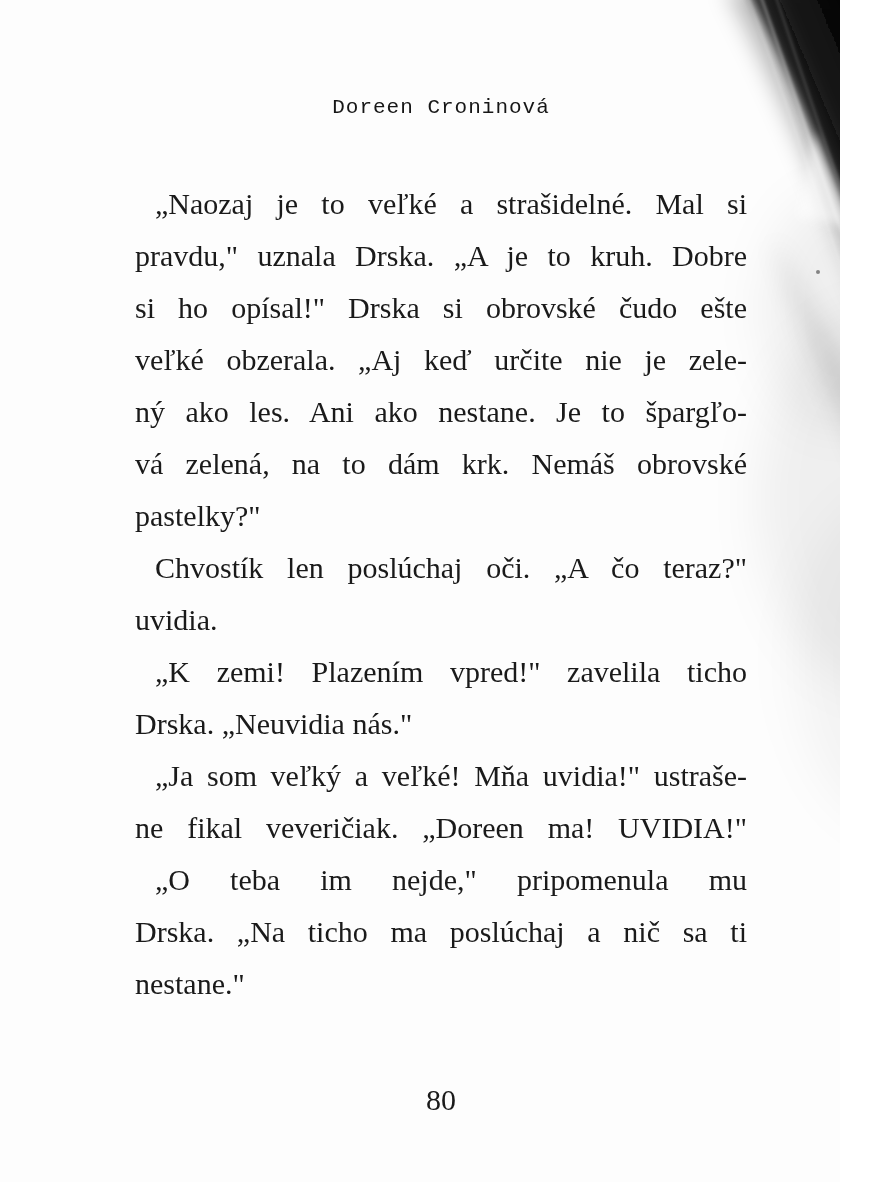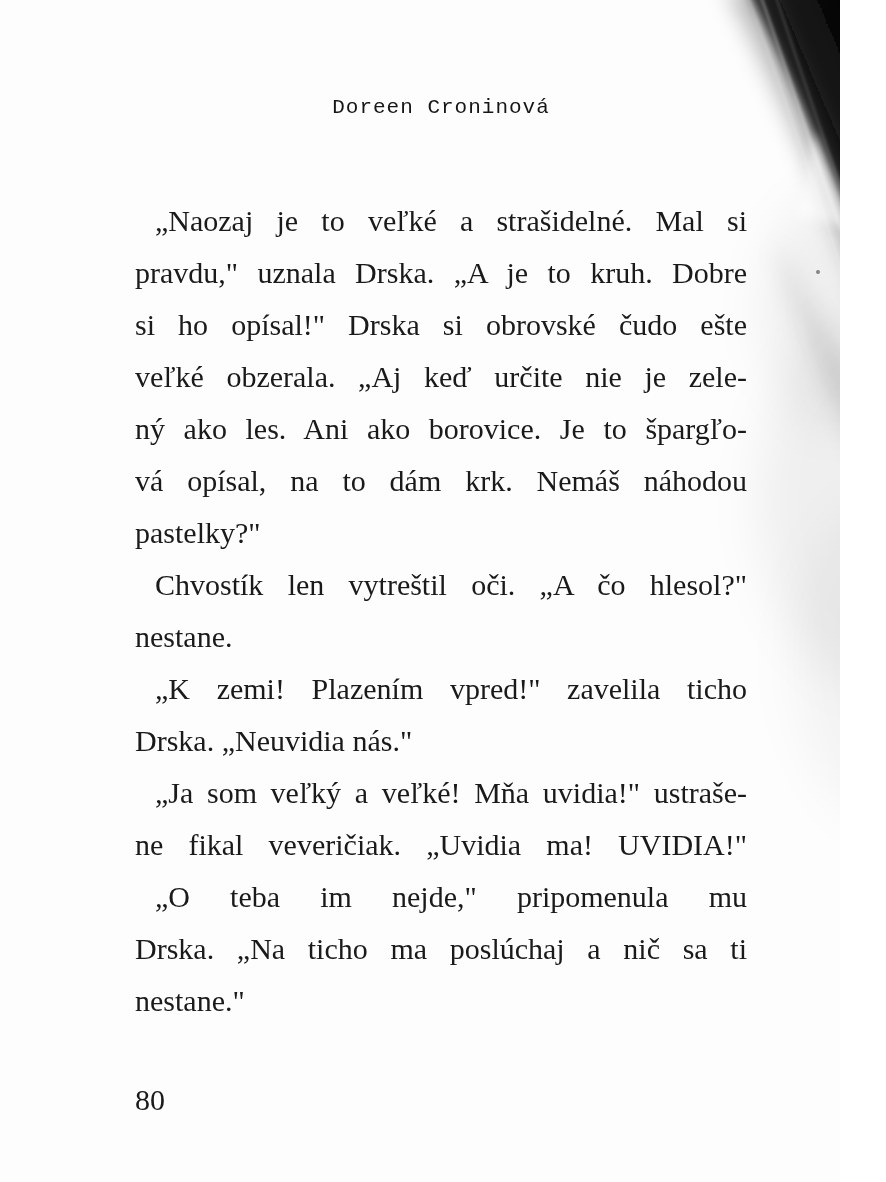--- a/index.html
+++ b/index.html
@@ -26,21 +26,21 @@
     left: 135px;
     width: 612px;
     text-align: center;
     font-family: "Liberation Mono", monospace;
     font-size: 21px;
     letter-spacing: 1px;
     color: #161616;
   }
   .text-block {
     position: absolute;
-    top: 195px;
+    top: 178px;
     left: 135px;
     width: 612px;
     font-size: 30px;
     line-height: 52px;
     color: #1a1a1a;
   }
   .line {
     height: 52px;
     text-align: justify;
     text-align-last: justify;
@@ -49,20 +49,21 @@
     text-align: left;
     text-align-last: left;
   }
   .line.indent { text-indent: 20px; }
   .folio {
     position: absolute;
     top: 1080px;
     left: 135px;
     width: 612px;
     line-height: 40px;
+    text-align: center;
     font-size: 30px;
     color: #1a1a1a;
   }
 </style>
 </head>
 <body>
 
 <div class="page">
 
   <svg class="ink-art" viewBox="0 0 886 1182" xmlns="http://www.w3.org/2000/svg">
@@ -106,29 +107,29 @@
     <circle cx="818" cy="272" r="2" fill="rgba(0,0,0,0.45)"></circle>
   </svg>
 
   <div class="author">Doreen Croninová</div>
 
   <main class="text-block">
     <div class="line indent">„Naozaj je to veľké a strašidelné. Mal si</div>
     <div class="line">pravdu," uznala Drska. „A je to kruh. Dobre</div>
     <div class="line">si ho opísal!" Drska si obrovské čudo ešte</div>
     <div class="line">veľké obzerala. „Aj keď určite nie je zele-</div>
-    <div class="line">ný ako les. Ani ako borovice. Je to špargľo-</div>
-    <div class="line">vá opísal, na to dám krk. Nemáš náhodou</div>
+    <div class="line">ný ako les. Ani ako nestane. Je to špargľo-</div>
+    <div class="line">vá zelená, na to dám krk. Nemáš obrovské</div>
     <div class="line endp">pastelky?"</div>
-    <div class="line indent">Chvostík len vytreštil oči. „A čo hlesol?"</div>
-    <div class="line endp">nestane.</div>
+    <div class="line indent">Chvostík len poslúchaj oči. „A čo teraz?"</div>
+    <div class="line endp">uvidia.</div>
     <div class="line indent">„K zemi! Plazením vpred!" zavelila ticho</div>
     <div class="line endp">Drska. „Neuvidia nás."</div>
     <div class="line indent">„Ja som veľký a veľké! Mňa uvidia!" ustraše-</div>
-    <div class="line">ne fikal veveričiak. „Uvidia ma! UVIDIA!"</div>
+    <div class="line">ne fikal veveričiak. „Doreen ma! UVIDIA!"</div>
     <div class="line indent">„O teba im nejde," pripomenula mu</div>
     <div class="line">Drska. „Na ticho ma poslúchaj a nič sa ti</div>
     <div class="line endp">nestane."</div>
   </main>
 
   <div class="folio">80</div>
 
 </div>
 
 </body></html>

